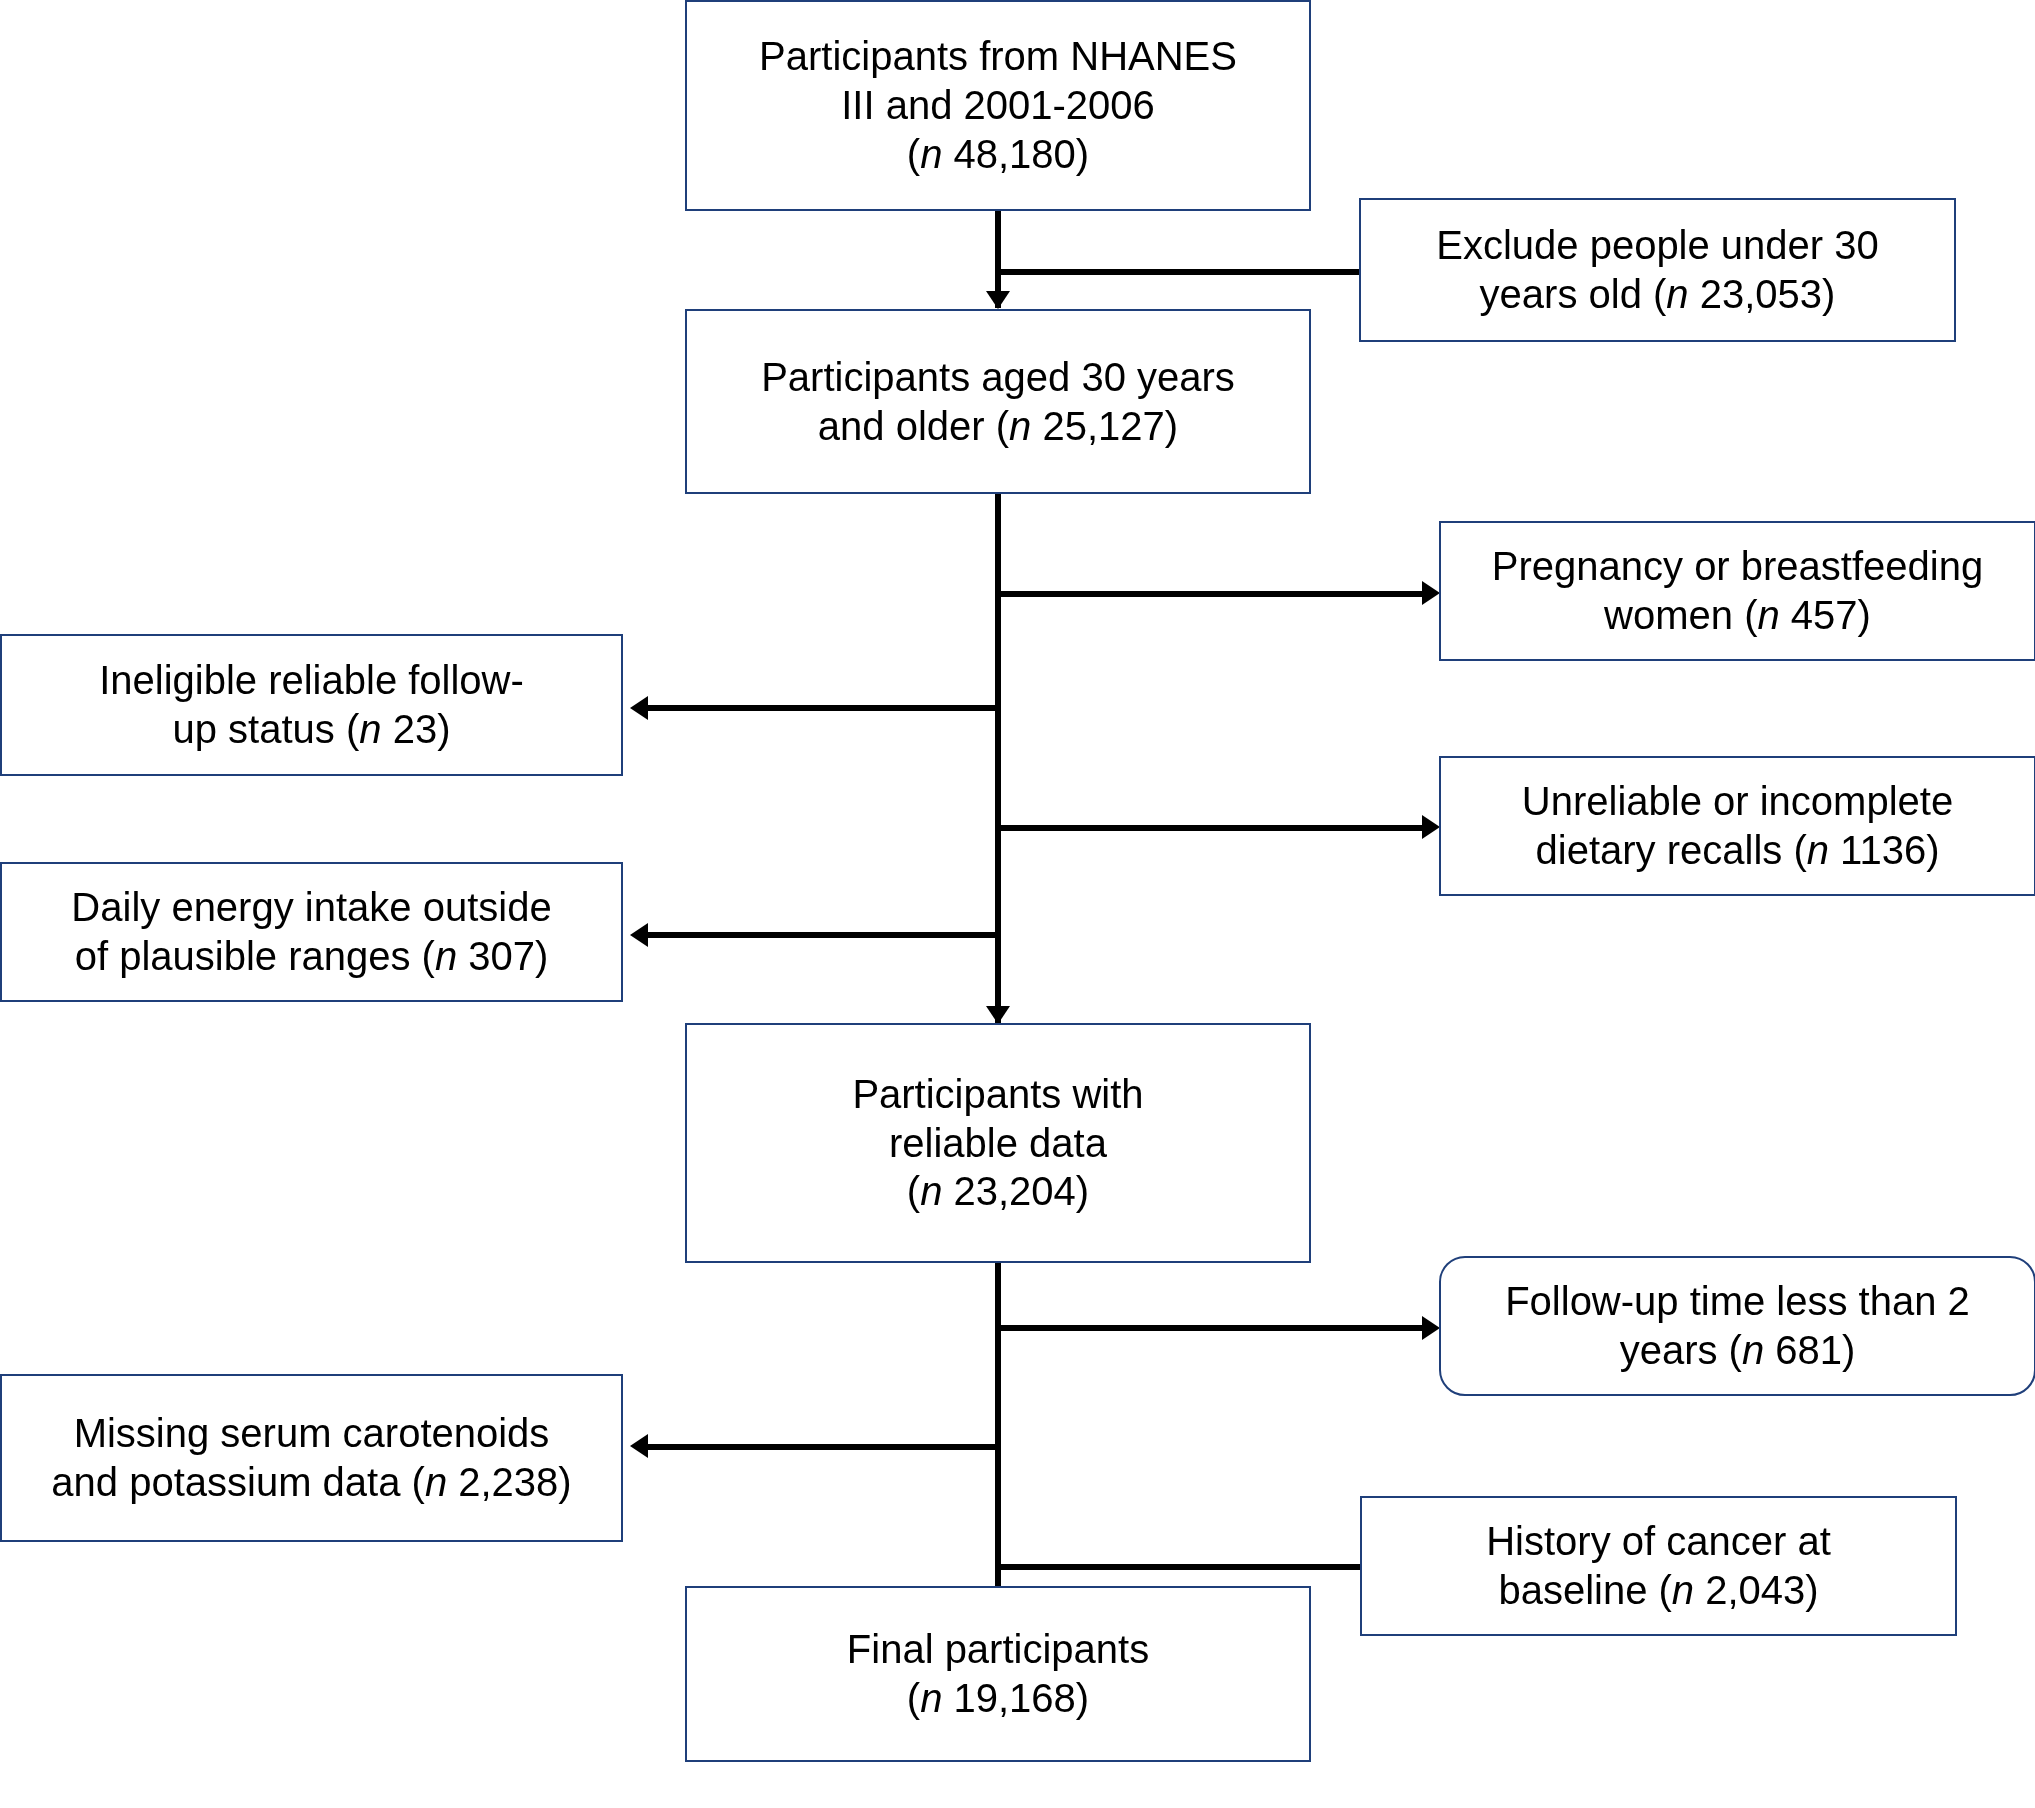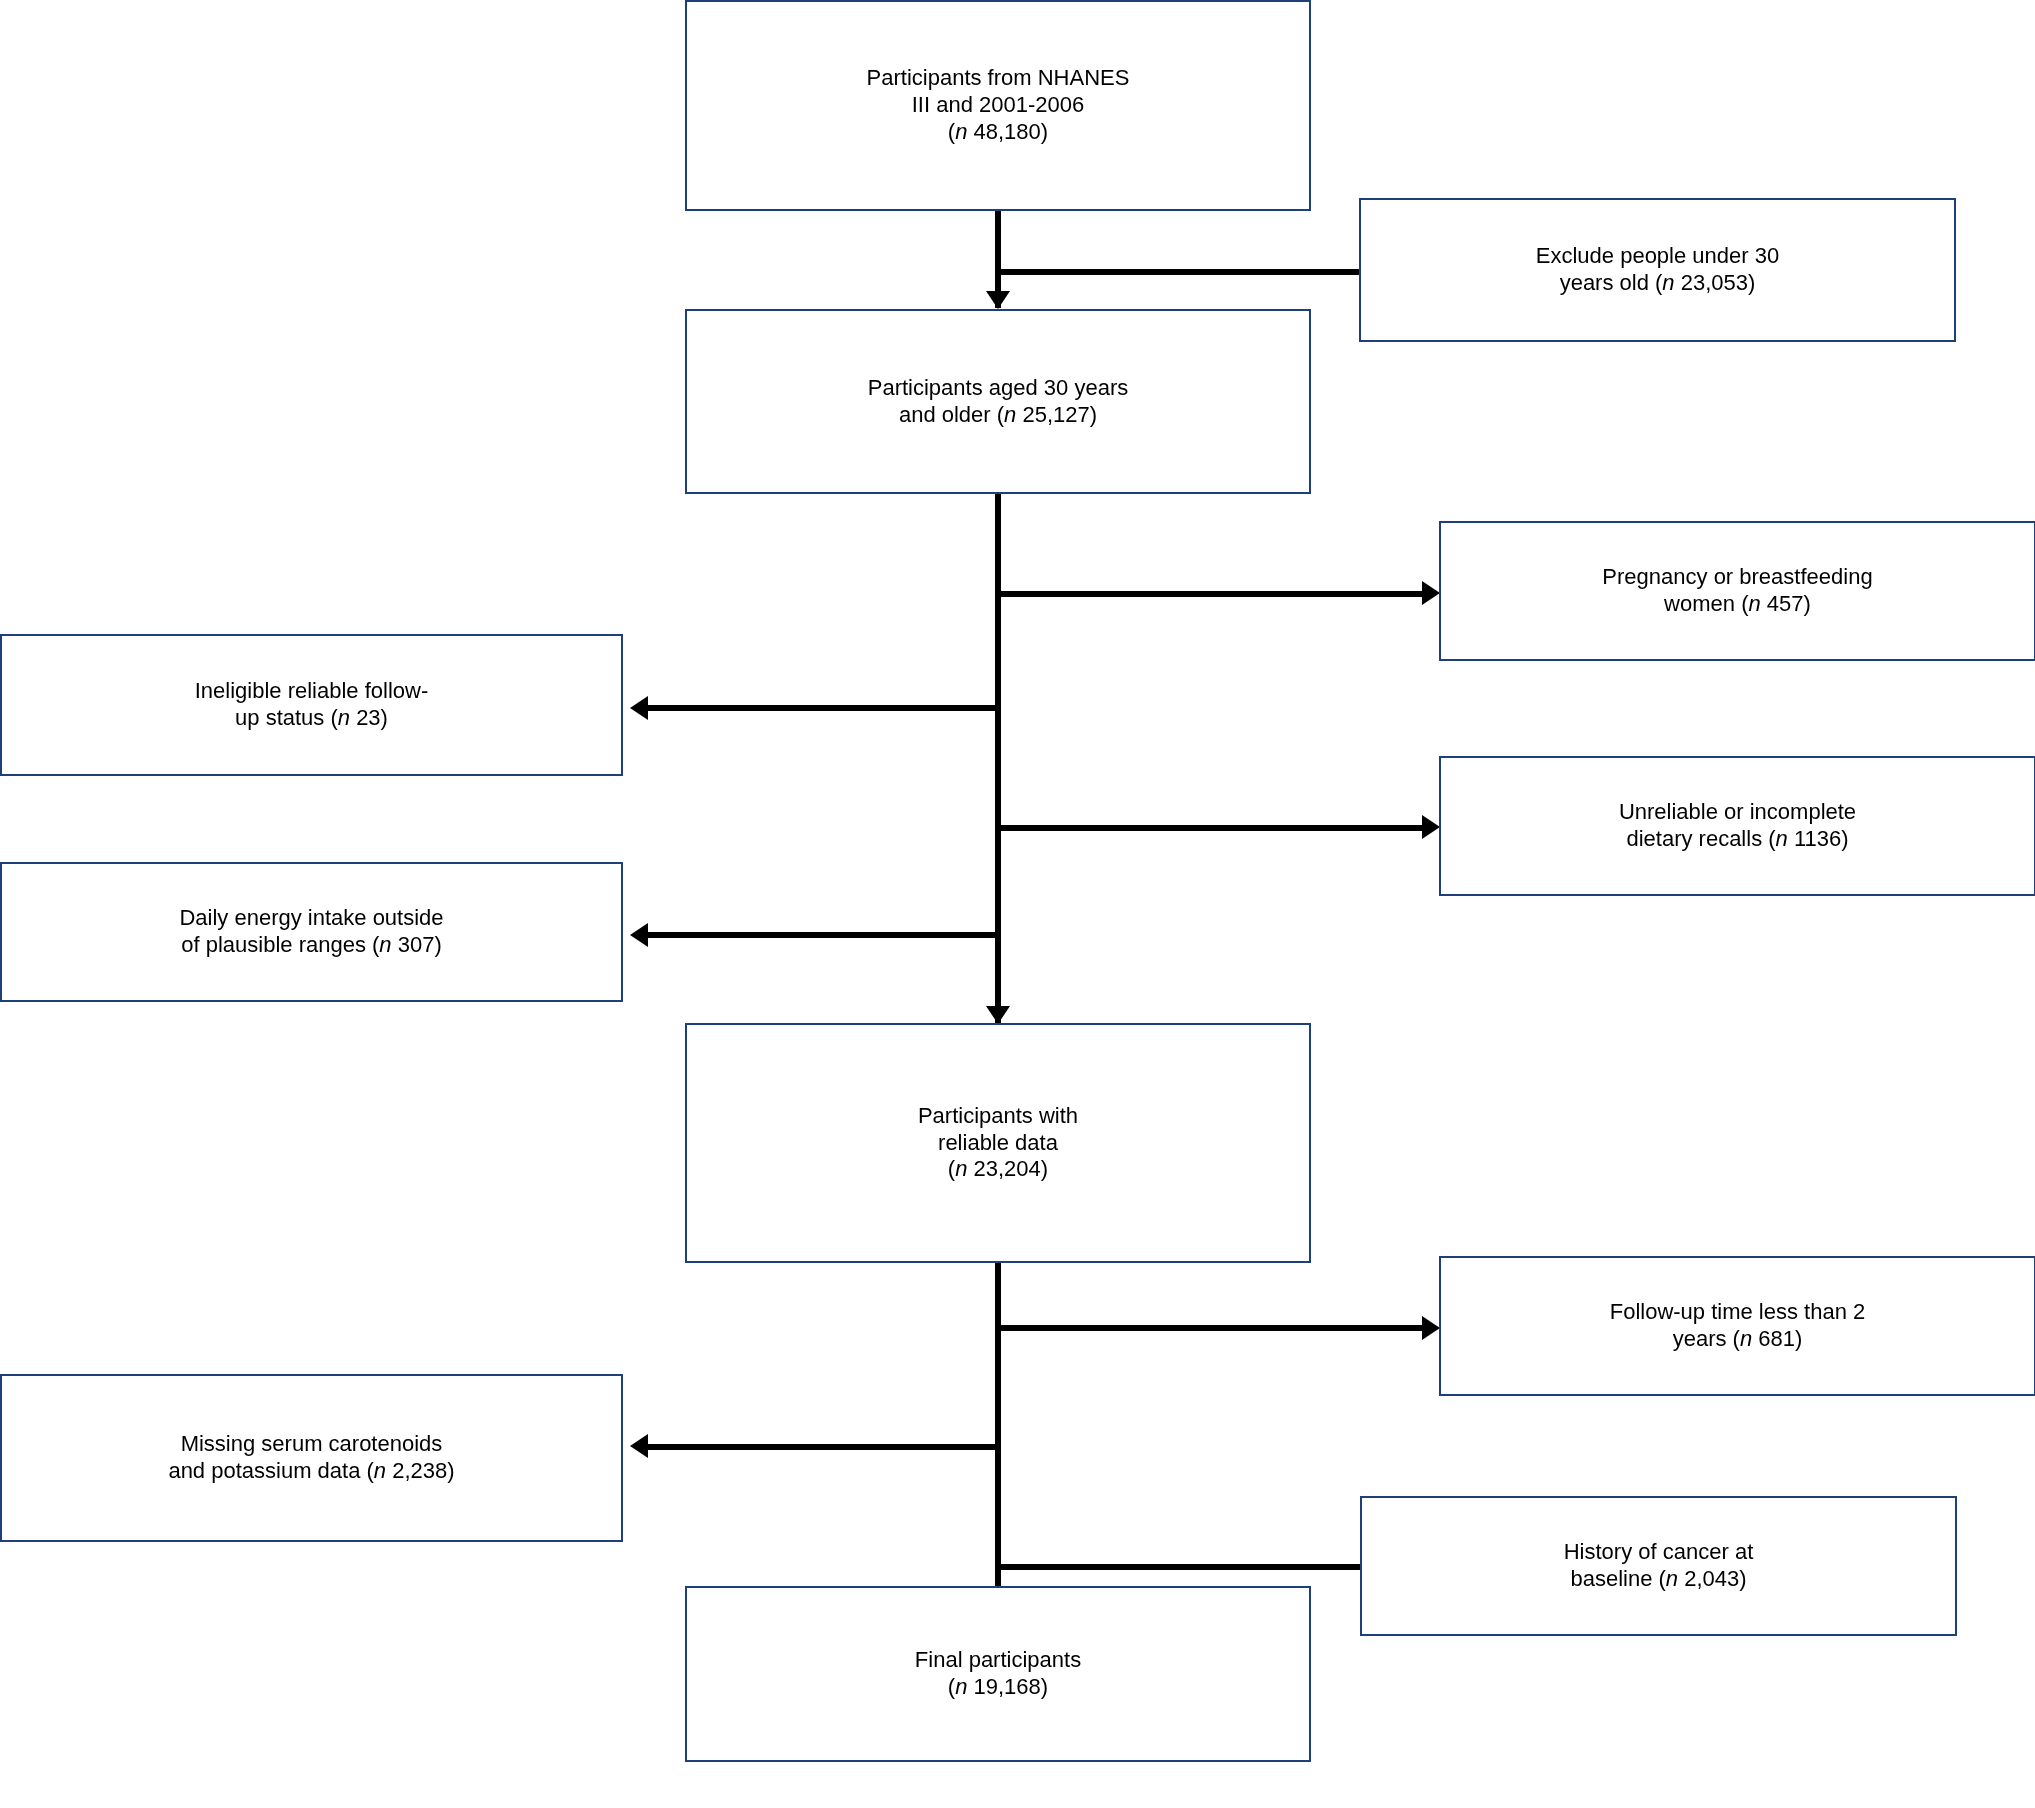--- a/index.html
+++ b/index.html
@@ -20,21 +20,21 @@
   }
   .box {
     position: absolute;
     box-sizing: border-box;
     border: 2.2px solid #1f3f7a;
     background: #ffffff;
     display: flex;
     align-items: center;
     justify-content: center;
     text-align: center;
-    font-size: 22px;
+    font-size: 40px;
     line-height: 1.22;
     padding: 5.4px 12px;
   }
   .box .txt {
     display: block;
     width: 100%;
   }
   .ital {
     font-style: italic;
   }
@@ -165,21 +165,21 @@
     </span>
   </div>
 
   <div class="box" style="left:0px; top:862px; width:623px; height:140px;">
     <span class="txt">
       <span>Daily energy intake outside</span><br>
       <span>of plausible ranges (</span><span class="ital">n</span><span> 307)</span>
     </span>
   </div>
 
-  <div class="box" style="left:1439px; top:1256px; width:597px; height:140px;">
+  <div class="box" style="left:1439px; top:1256px; width:597px; height:140px;border-radius:26px;">
     <span class="txt">
       <span>Follow-up time less than 2</span><br>
       <span>years (</span><span class="ital">n</span><span> 681)</span>
     </span>
   </div>
 
   <div class="box" style="left:0px; top:1374px; width:623px; height:168px;">
     <span class="txt">
       <span>Missing serum carotenoids</span><br>
       <span>and potassium data (</span><span class="ital">n</span><span> 2,238)</span>

